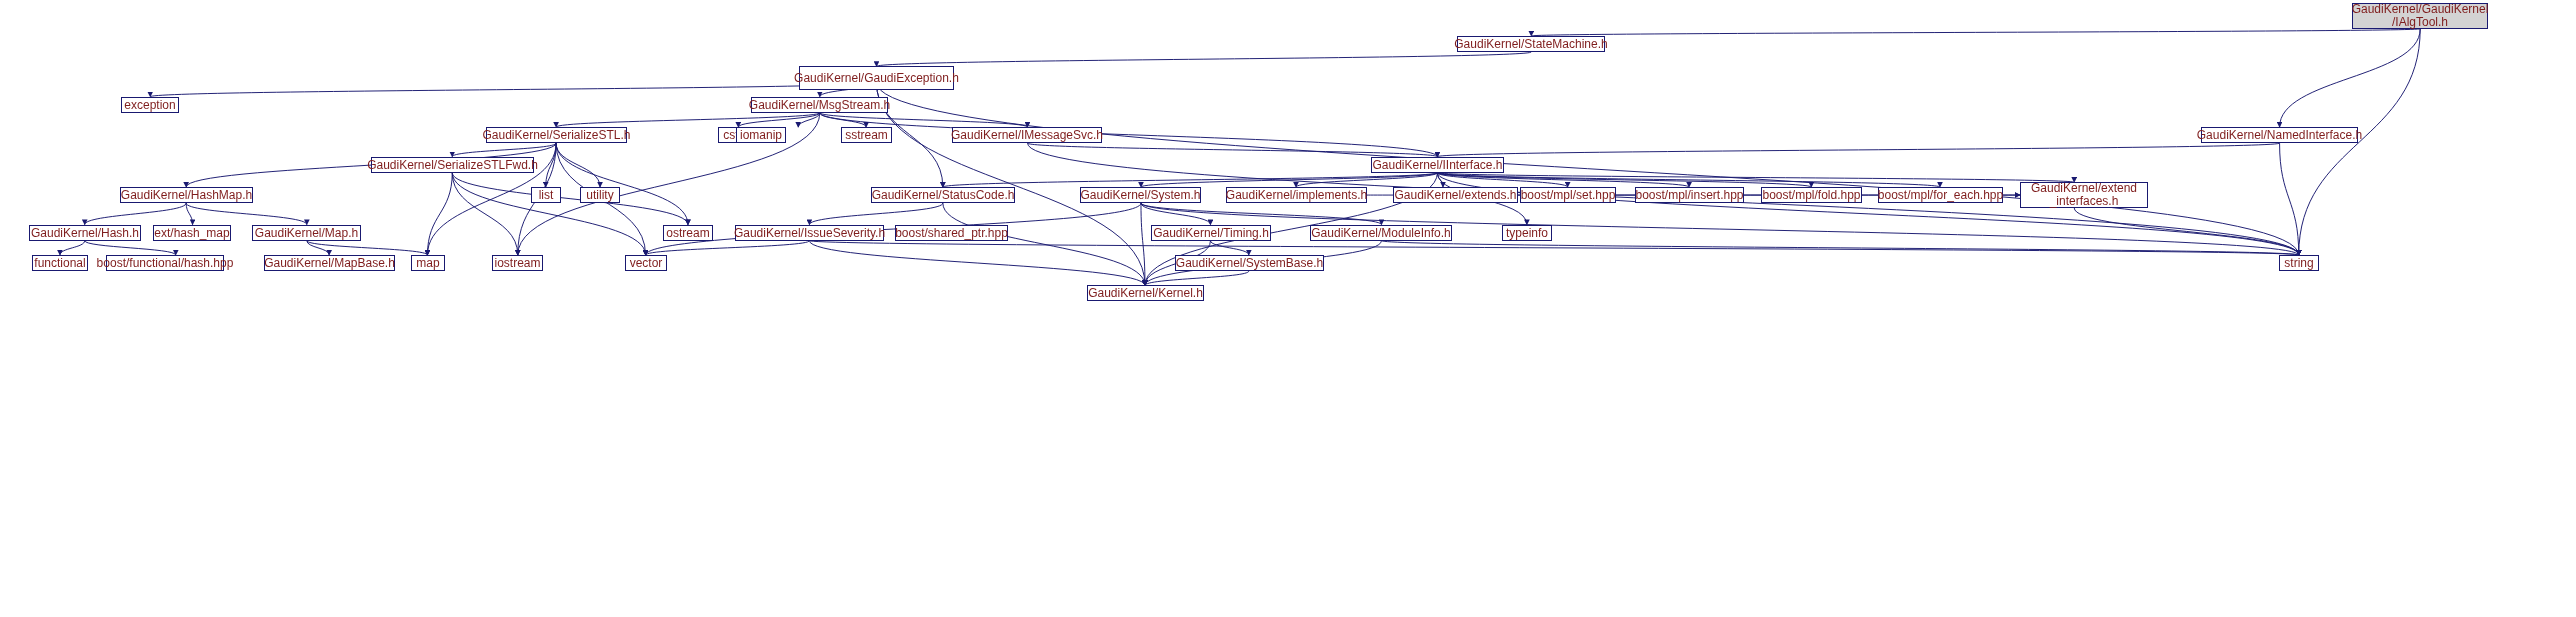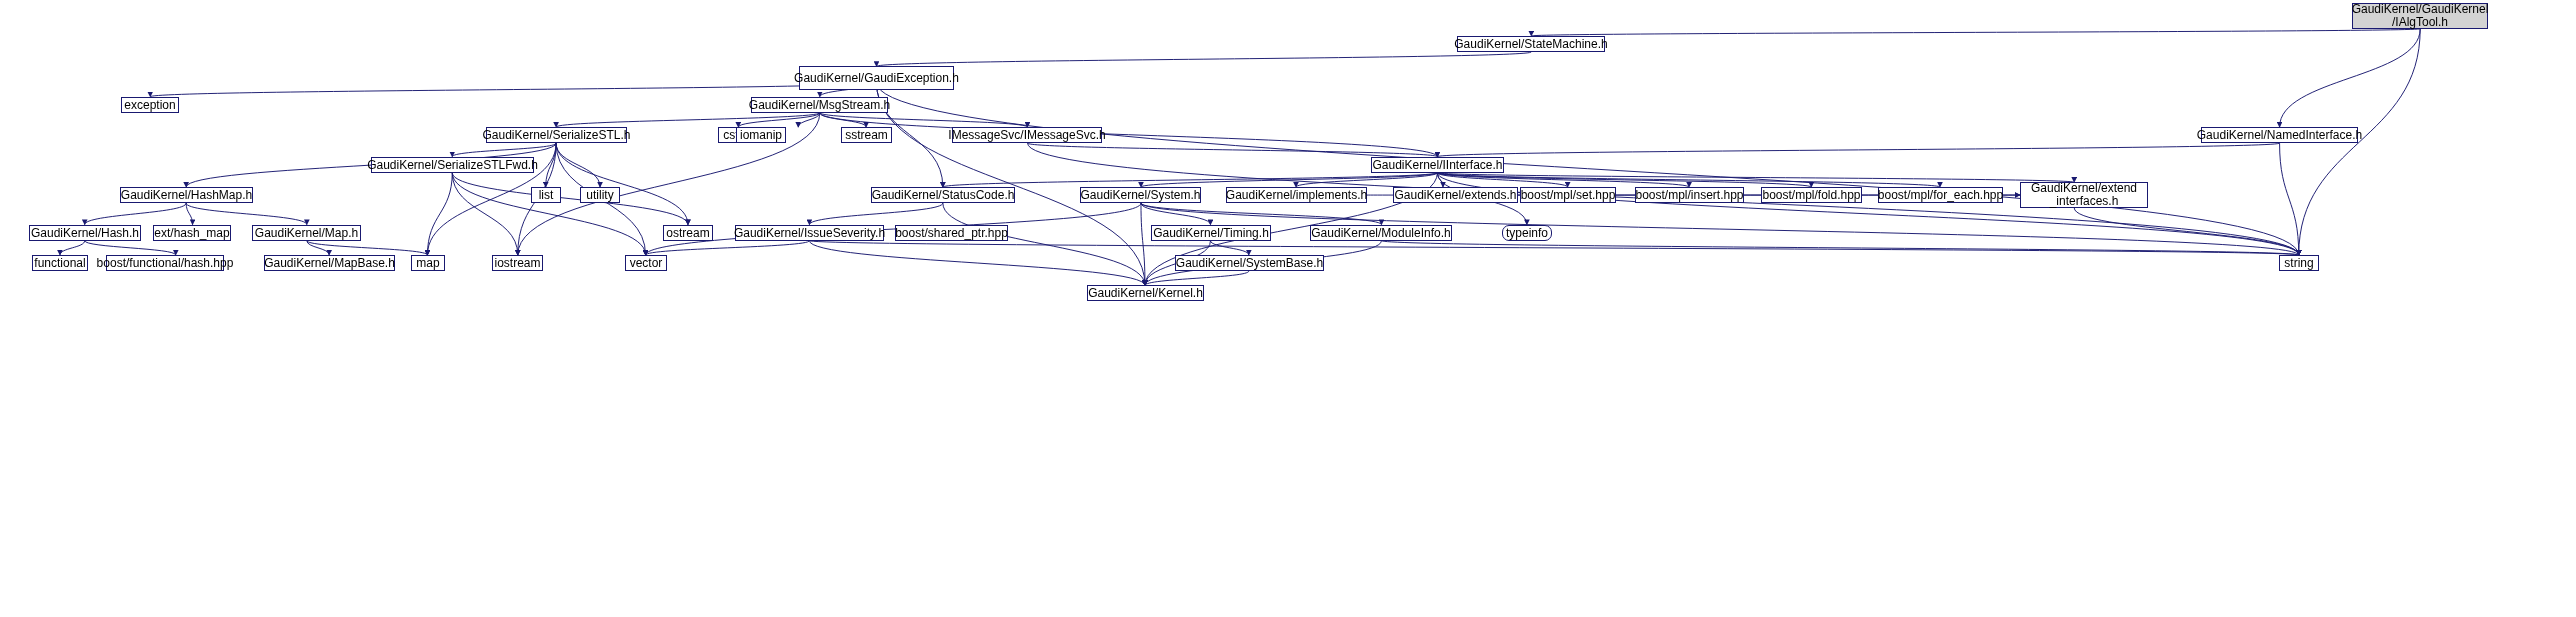--- a/index.html
+++ b/index.html
@@ -21,21 +21,21 @@
     top: 0;
     width: 2576px;
     height: 618px;
     pointer-events: none;
   }
   .node {
     position: absolute;
     box-sizing: border-box;
     border: 0.8px solid #191970;
     background: #ffffff;
-    color: #000000;
+    color: #7f1d1d;
     font-size: 12px;
     line-height: 12.8px;
     display: flex;
     align-items: center;
     justify-content: center;
     text-align: center;
     white-space: pre-line;
     padding: 0.8px 2.4px;
   }
   .node.root {
@@ -129,21 +129,21 @@
 /IAlgTool.h</div>
     <div class="node" style="left: 1457px; top: 36px; width: 148px; height: 16px;">GaudiKernel/StateMachine.h</div>
     <div class="node" style="left: 2201px; top: 127px; width: 157px; height: 16px;">GaudiKernel/NamedInterface.h</div>
     <div class="node" style="left: 799px; top: 66px; width: 155px; height: 24px;">GaudiKernel/GaudiException.h</div>
     <div class="node" style="left: 121px; top: 97px; width: 58px; height: 16px;">exception</div>
     <div class="node" style="left: 751px; top: 97px; width: 137px; height: 16px;">GaudiKernel/MsgStream.h</div>
     <div class="node" style="left: 486px; top: 127px; width: 141px; height: 16px;">GaudiKernel/SerializeSTL.h</div>
     <div class="node" style="left: 718px; top: 127px; width: 42px; height: 16px;">cstdio</div>
     <div class="node" style="left: 736px; top: 127px; width: 50px; height: 16px;">iomanip</div>
     <div class="node" style="left: 841px; top: 127px; width: 51px; height: 16px;">sstream</div>
-    <div class="node" style="left: 952px; top: 127px; width: 150px; height: 16px;">IMessageSvc/IMessageSvc.h</div>
+    <div class="node" style="left: 952px; top: 127px; width: 150px; height: 16px;">GaudiKernel/IMessageSvc.h</div>
     <div class="node" style="left: 371px; top: 157px; width: 163px; height: 16px;">GaudiKernel/SerializeSTLFwd.h</div>
     <div class="node" style="left: 1371px; top: 157px; width: 133px; height: 16px;">GaudiKernel/IInterface.h</div>
     <div class="node" style="left: 120px; top: 187px; width: 133px; height: 16px;">GaudiKernel/HashMap.h</div>
     <div class="node" style="left: 531px; top: 187px; width: 30px; height: 16px;">list</div>
     <div class="node" style="left: 580px; top: 187px; width: 40px; height: 16px;">utility</div>
     <div class="node" style="left: 871px; top: 187px; width: 144px; height: 16px;">GaudiKernel/StatusCode.h</div>
     <div class="node" style="left: 1080px; top: 187px; width: 121px; height: 16px;">GaudiKernel/System.h</div>
     <div class="node" style="left: 1226px; top: 187px; width: 141px; height: 16px;">GaudiKernel/implements.h</div>
     <div class="node" style="left: 1381px; top: 187px; width: 125px; height: 16px; margin-left: 12px;">GaudiKernel/extends.h</div>
     <div class="node" style="left: 1520px; top: 187px; width: 96px; height: 16px;">boost/mpl/set.hpp</div>
@@ -153,21 +153,21 @@
     <div class="node" style="left: 2020px; top: 182px; width: 128px; height: 25.6px;">GaudiKernel/extend
 _interfaces.h</div>
     <div class="node" style="left: 29px; top: 225px; width: 112px; height: 16px;">GaudiKernel/Hash.h</div>
     <div class="node" style="left: 153px; top: 225px; width: 78px; height: 16px;">ext/hash_map</div>
     <div class="node" style="left: 252px; top: 225px; width: 109px; height: 16px;">GaudiKernel/Map.h</div>
     <div class="node" style="left: 663px; top: 225px; width: 50px; height: 16px;">ostream</div>
     <div class="node" style="left: 735px; top: 225px; width: 149px; height: 16px;">GaudiKernel/IssueSeverity.h</div>
     <div class="node" style="left: 895px; top: 225px; width: 113px; height: 16px;">boost/shared_ptr.hpp</div>
     <div class="node" style="left: 1151px; top: 225px; width: 120px; height: 16px;">GaudiKernel/Timing.h</div>
     <div class="node" style="left: 1310px; top: 225px; width: 142px; height: 16px;">GaudiKernel/ModuleInfo.h</div>
-    <div class="node" style="left: 1502px; top: 225px; width: 50px; height: 16px; border-radius: 7px;">typeinfo</div>
+    <div class="node" style="left: 1502px; top: 225px; width: 50px; height: 16px;">typeinfo</div>
     <div class="node" style="left: 32px; top: 255px; width: 56px; height: 16px;">functional</div>
     <div class="node" style="left: 106px; top: 255px; width: 118px; height: 16px;">boost/functional/hash.hpp</div>
     <div class="node" style="left: 264px; top: 255px; width: 131px; height: 16px;">GaudiKernel/MapBase.h</div>
     <div class="node" style="left: 411px; top: 255px; width: 34px; height: 16px;">map</div>
     <div class="node" style="left: 492px; top: 255px; width: 51px; height: 16px;">iostream</div>
     <div class="node" style="left: 625px; top: 255px; width: 42px; height: 16px;">vector</div>
     <div class="node" style="left: 1175px; top: 255px; width: 149px; height: 16px;">GaudiKernel/SystemBase.h</div>
     <div class="node" style="left: 2279px; top: 255px; width: 40px; height: 16px;">string</div>
     <div class="node" style="left: 1087px; top: 285px; width: 117px; height: 16px;">GaudiKernel/Kernel.h</div>
   </div>

